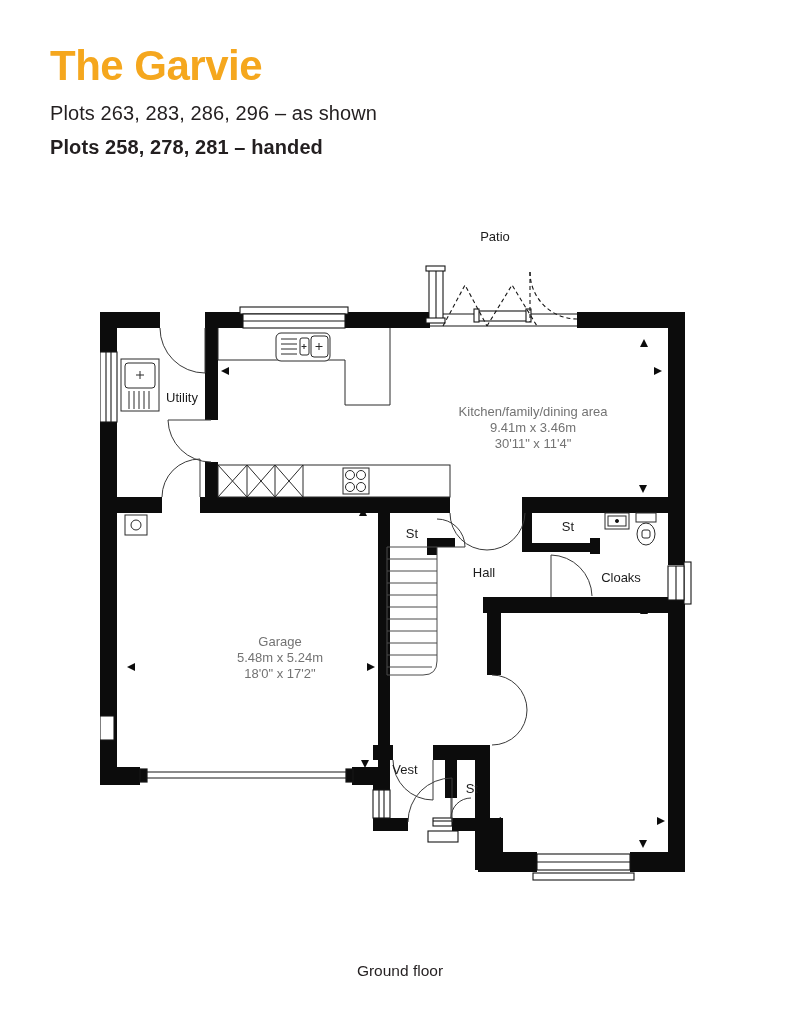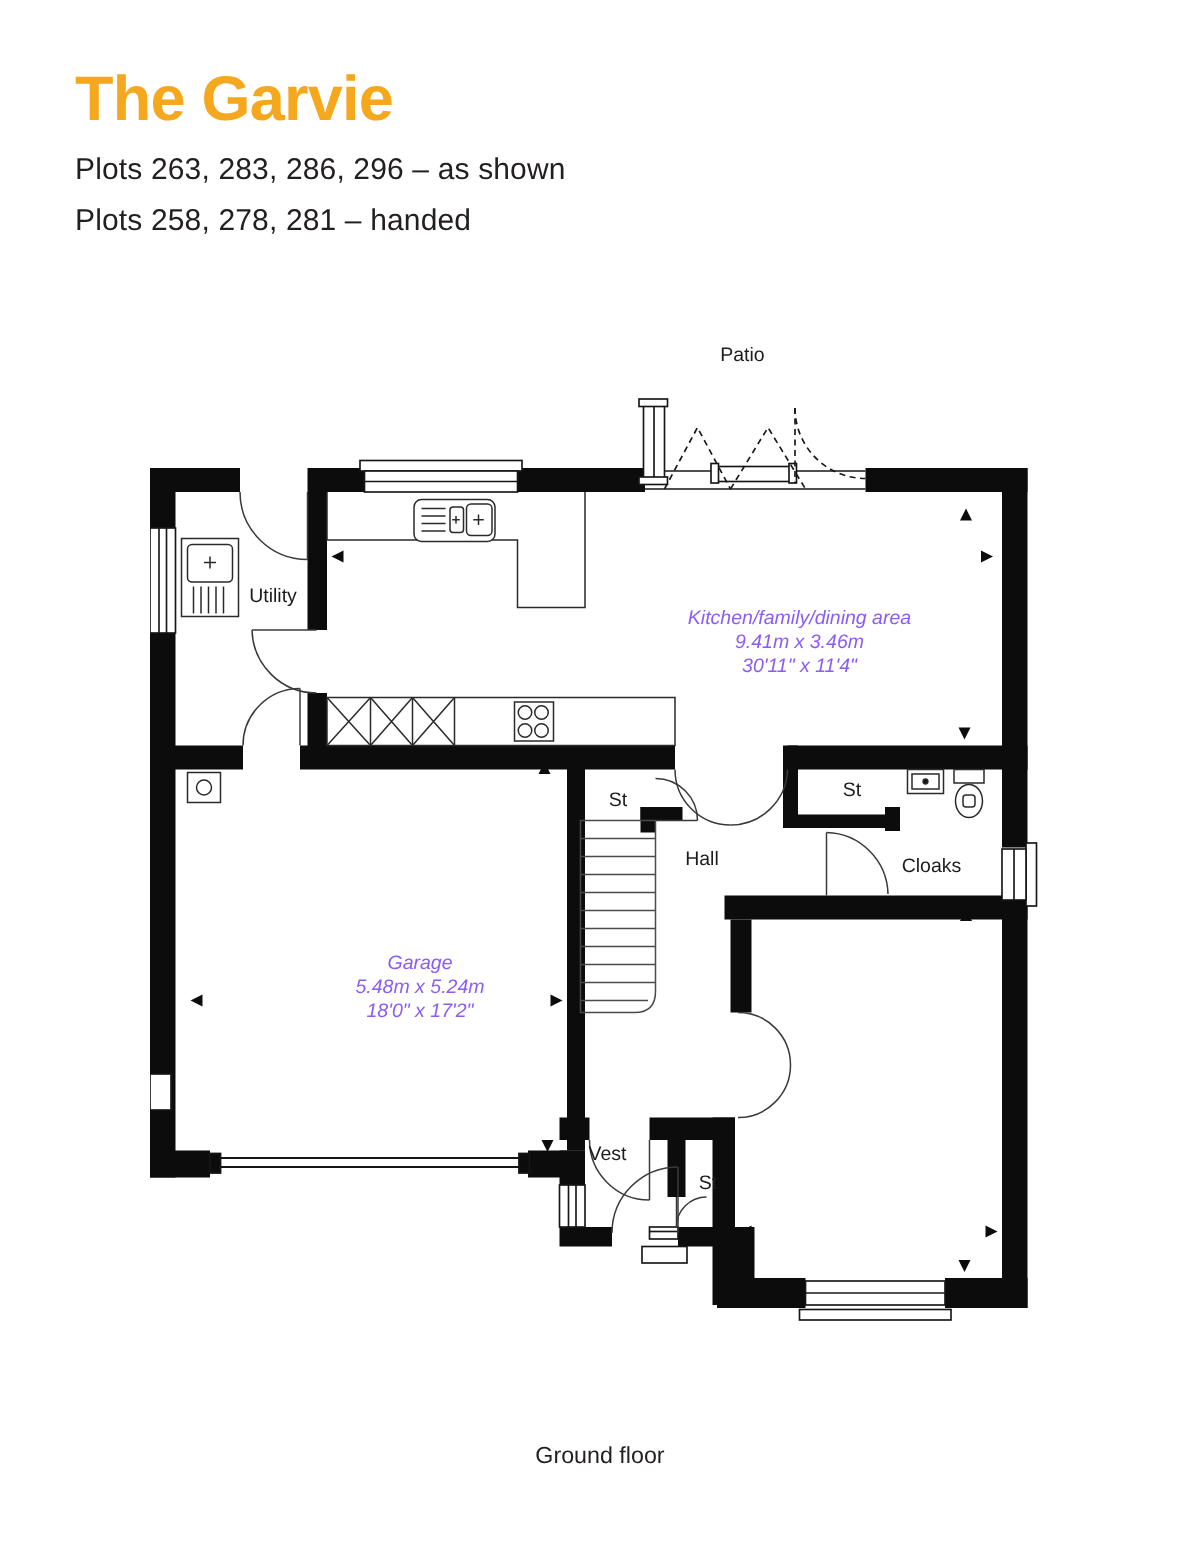--- a/index.html
+++ b/index.html
@@ -5,30 +5,30 @@
   html,body{margin:0;padding:0;background:#ffffff;}
   .page{
     position:relative;width:800px;height:1036px;background:#ffffff;overflow:hidden;
     font-family:"Liberation Sans","DejaVu Sans",sans-serif;color:#231f20;padding-left:36px;
   }
   .header{position:absolute;left:50px;top:44px;}
   .title{
     font-size:42px;font-weight:bold;letter-spacing:-0.5px;color:#f5a71e;line-height:1.05;
   }
   .plots{font-size:20px;color:#231f20;margin-top:14px;letter-spacing:0.1px;}
-  .plots + .plots{margin-top:11px;}
+  .plots + .plots{margin-top:11px;font-weight:bold;}
   .plan-area{position:absolute;left:100px;top:230px;width:600px;height:660px;}
   .plan-svg{position:absolute;left:0;top:0;}
   .plan-label{
     position:absolute;transform:translate(-50%,-50%);
     font-size:13px;color:#1c1c1c;white-space:nowrap;text-align:center;line-height:15px;
   }
   .room-block{
     position:absolute;transform:translate(-50%,-50%);
-    font-size:13px;color:#8b5cf6;white-space:nowrap;text-align:center;line-height:16px;font-style:italic;
+    font-size:13px;color:#737373;white-space:nowrap;text-align:center;line-height:16px;
   }
   .floor-caption{
     position:absolute;left:0;top:962px;width:800px;text-align:center;
     font-size:15.5px;color:#231f20;
   }
 </style>
 </head>
 <body>
 
 <div class="page">
@@ -269,21 +269,21 @@
     <div class="plan-label" style="left:82px;top:167px;">Utility</div>
 
     <div class="room-block" style="left:433px;top:198px;">
       <div>Kitchen/family/dining area</div>
       <div>9.41m x 3.46m</div>
       <div>30'11" x 11'4"</div>
     </div>
 
     <div class="plan-label" style="left:312px;top:303px;">St</div>
     <div class="plan-label" style="left:468px;top:296px;">St</div>
-    <div class="plan-label" style="left:368px;top:342px;">Hall</div>
+    <div class="plan-label" style="left:384px;top:342px;">Hall</div>
     <div class="plan-label" style="left:521px;top:347px;">Cloaks</div>
 
     <div class="room-block" style="left:152px;top:428px;margin-left:28px;">
       <div>Garage</div>
       <div>5.48m x 5.24m</div>
       <div>18'0" x 17'2"</div>
     </div>
 
 
     <div class="plan-label" style="left:305px;top:539px;">Vest</div>

